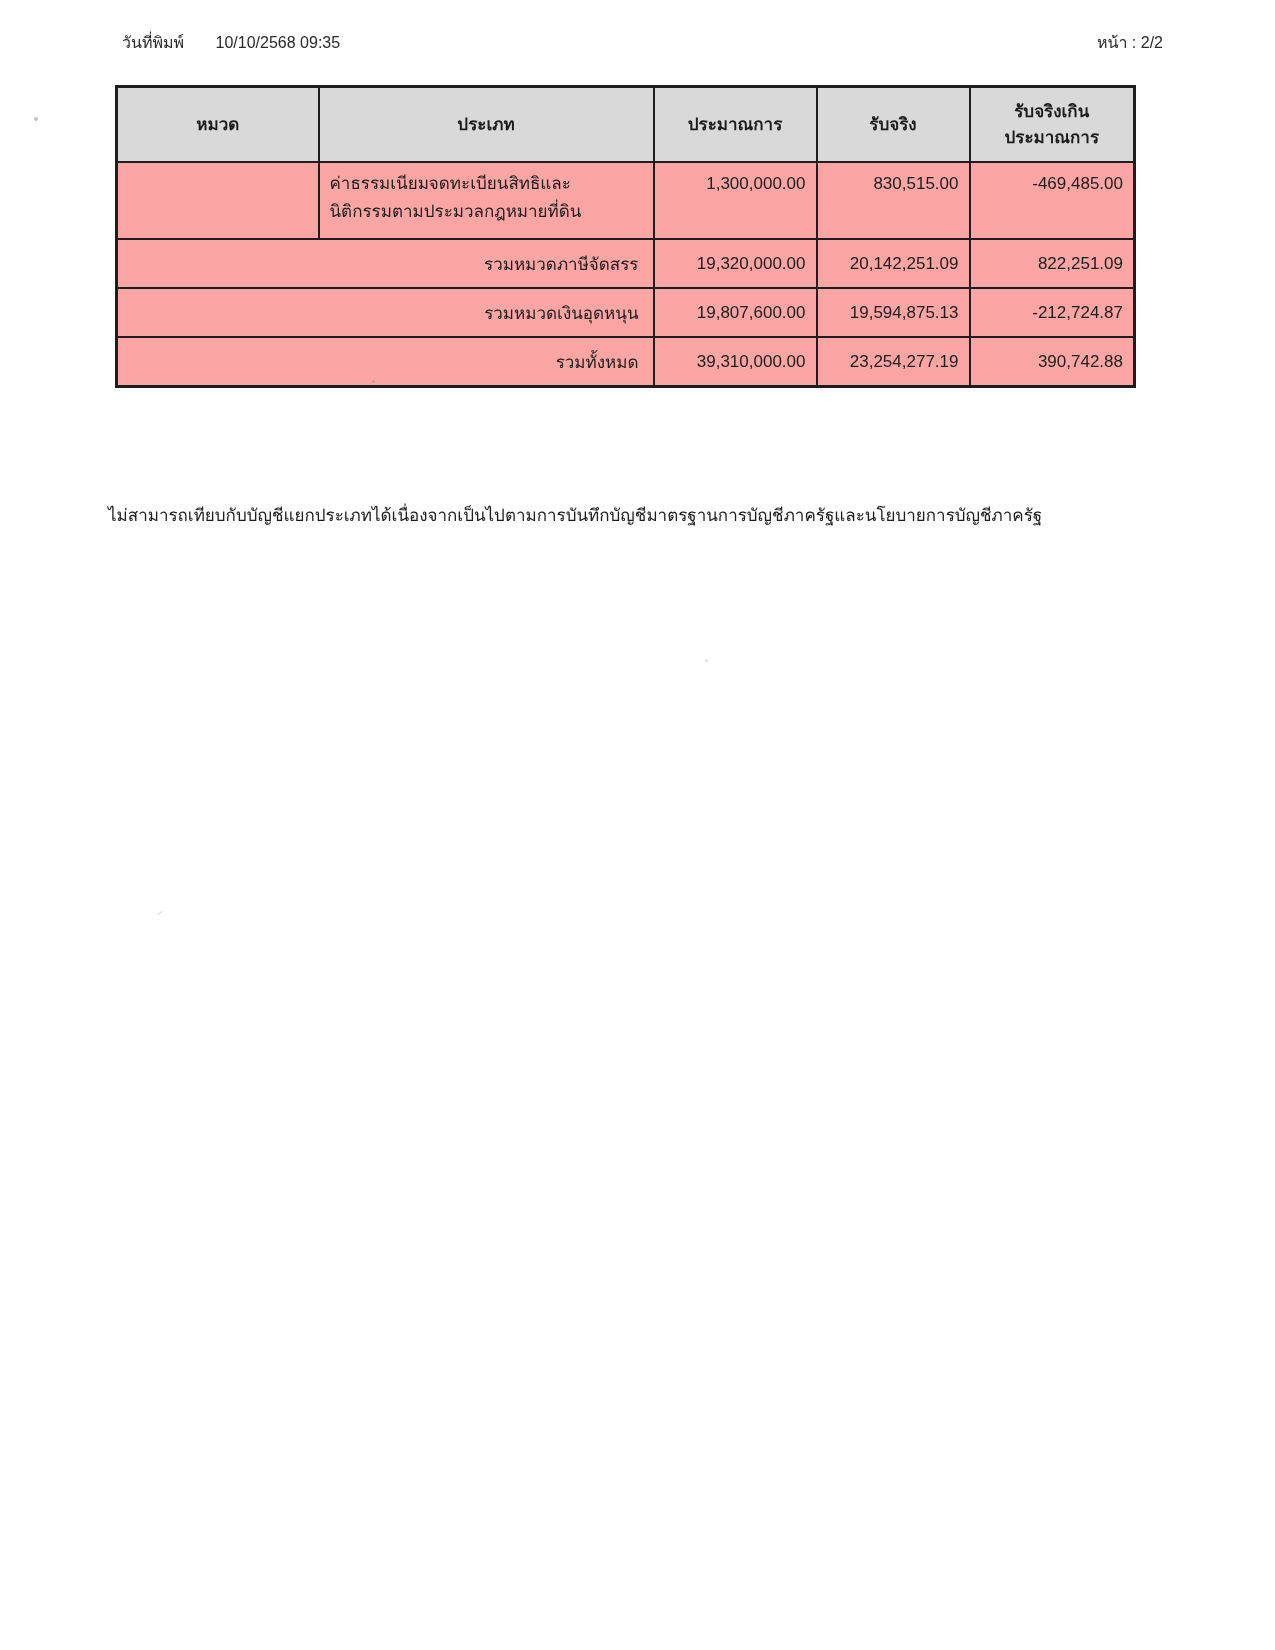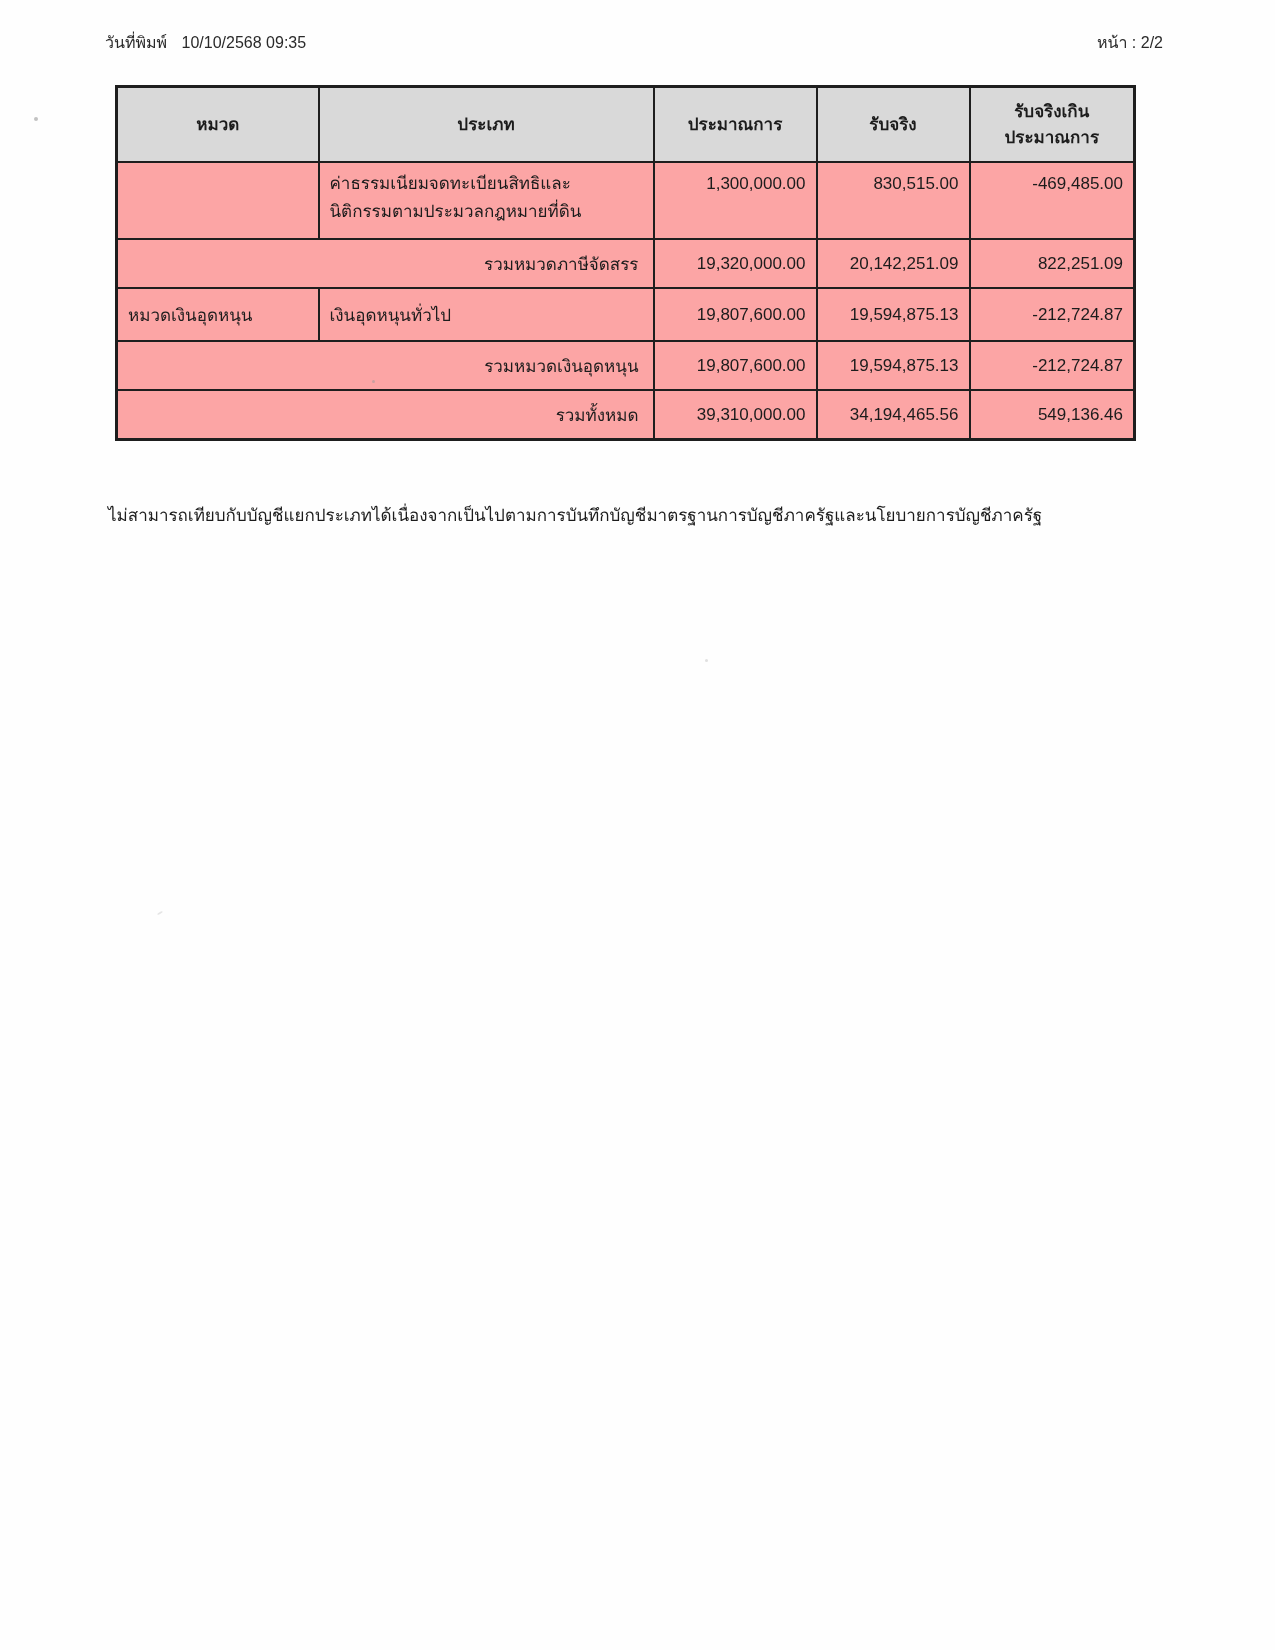--- a/index.html
+++ b/index.html
@@ -19,21 +19,21 @@
   .topbar {
     position: absolute;
     top: 30px;
     left: 105px;
     right: 112px;
     display: flex;
     justify-content: space-between;
     font-size: 16px;
     color: #2a2a2a;
   }
-  .print-date span { margin-right: 10px; }
+  .print-date span { margin-right: 10px; margin-left: 17px; }
   .budget-table {
     position: absolute;
     top: 85px;
     left: 115px;
     border-collapse: collapse;
     table-layout: fixed;
     width: 1018px;
     font-size: 17px;
     color: #1c1c1c;
   }
@@ -144,38 +144,31 @@
         <td class="num">1,300,000.00</td>
         <td class="num">830,515.00</td>
         <td class="num">-469,485.00</td>
       </tr>
       <tr class="row-sum">
         <td class="sum-label" colspan="2">รวมหมวดภาษีจัดสรร</td>
         <td class="num">19,320,000.00</td>
         <td class="num">20,142,251.09</td>
         <td class="num">822,251.09</td>
       </tr>
-      <tr class="row-reg">
-        <td>หมวดเงินอุดหนุน</td>
-        <td>เงินอุดหนุนทั่วไป</td>
-        <td class="num">19,807,600.00</td>
-        <td class="num">19,594,875.13</td>
-        <td class="num">-212,724.87</td>
-      </tr>
       <tr class="row-sum">
         <td class="sum-label" colspan="2">รวมหมวดเงินอุดหนุน</td>
         <td class="num">19,807,600.00</td>
         <td class="num">19,594,875.13</td>
         <td class="num">-212,724.87</td>
       </tr>
       <tr class="row-sum">
         <td class="sum-label" colspan="2">รวมทั้งหมด</td>
         <td class="num">39,310,000.00</td>
-        <td class="num">34,194,465.56</td>
-        <td class="num">549,136.46</td>
+        <td class="num">23,254,277.19</td>
+        <td class="num">390,742.88</td>
       </tr>
     </tbody>
   </table>
 
   <div class="footnote">ไม่สามารถเทียบกับบัญชีแยกประเภทได้เนื่องจากเป็นไปตามการบันทึกบัญชีมาตรฐานการบัญชีภาครัฐและนโยบายการบัญชีภาครัฐ</div>
 
   <div class="speck s1"></div>
   <div class="speck s2"></div>
   <div class="speck s3"></div>
   <div class="speck s4"></div>

